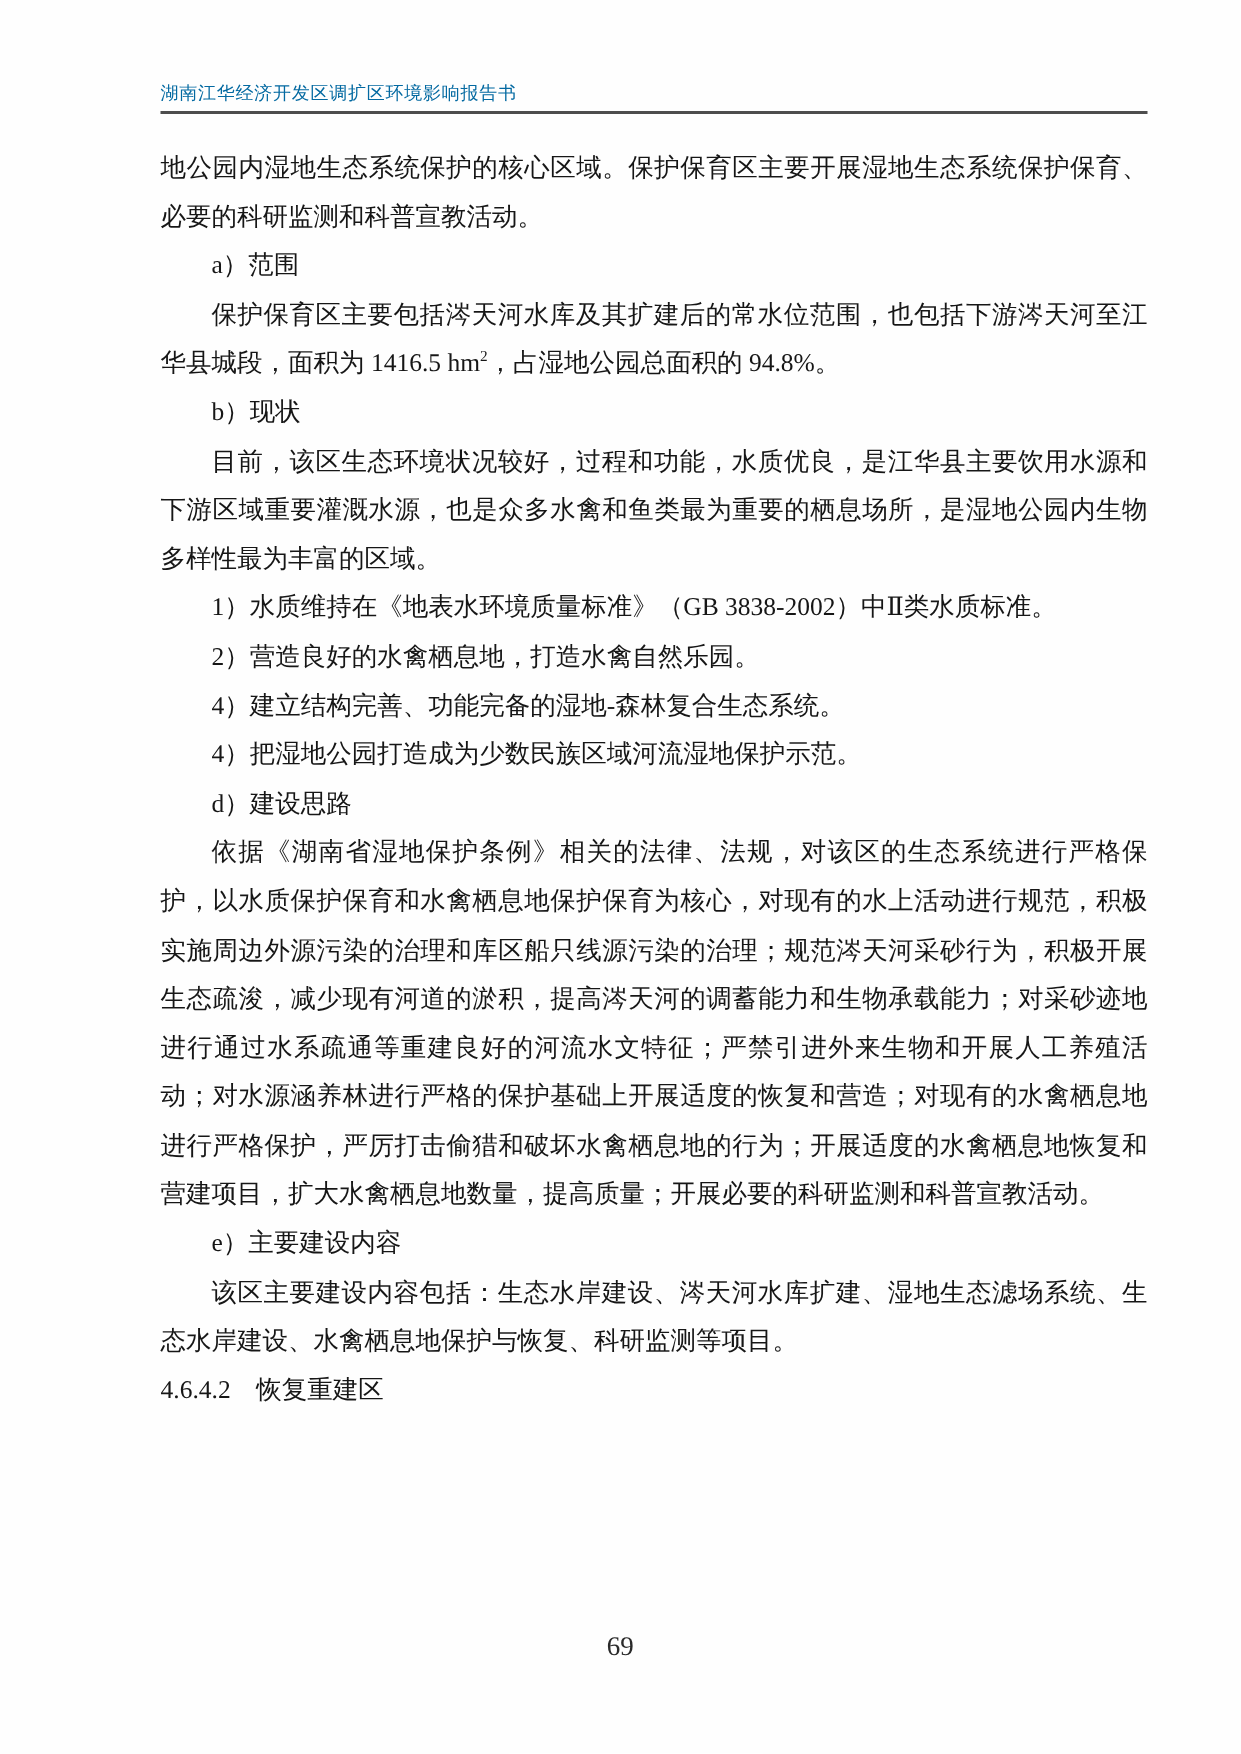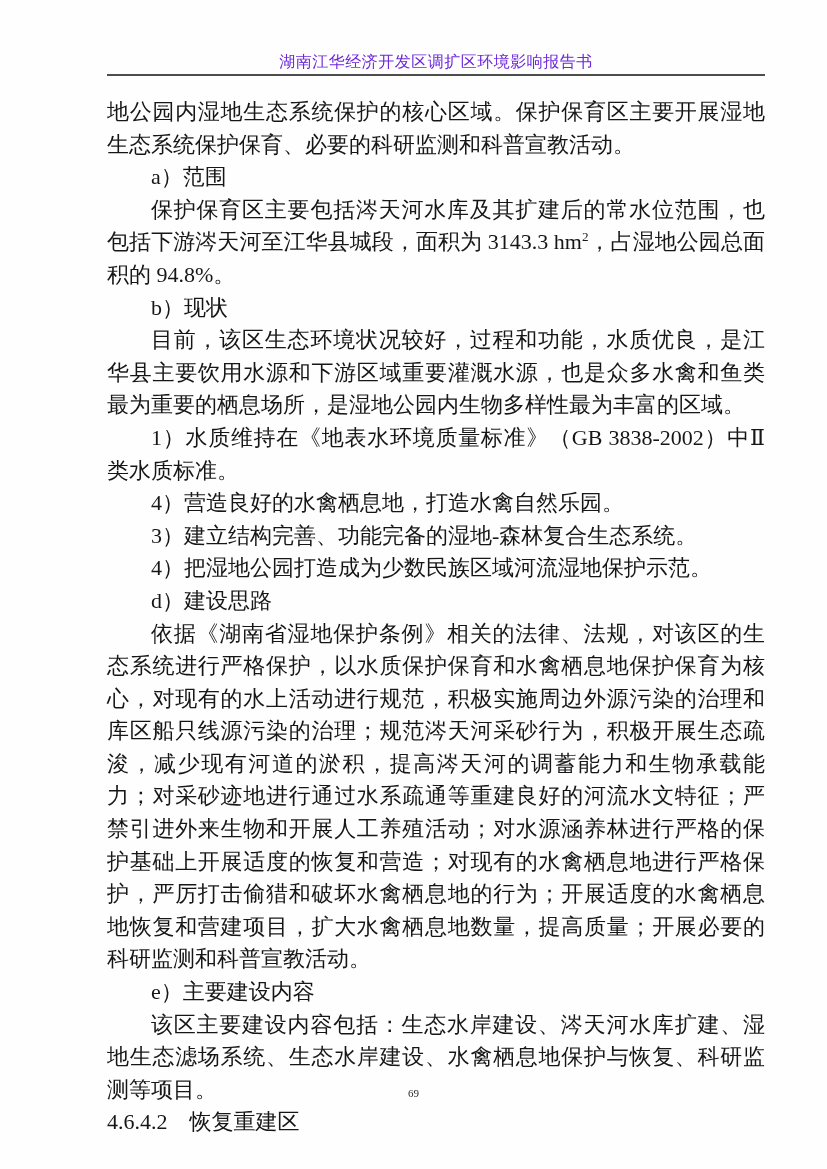--- a/index.html
+++ b/index.html
@@ -14,34 +14,34 @@
     background: #fefefe;
     overflow: hidden;
     font-family: "Liberation Serif", "DejaVu Serif", serif;
     color: #161616;
   }
   .header {
     position: absolute;
     left: 107px;
     width: 658px;
     top: 52px;
-    text-align: center;
-    font-size: 16px;
+    text-align: left;
+    font-size: 12px;
     line-height: 20px;
-    color: #6d28d9;
+    color: #0369a1;
     letter-spacing: 0.5px;
     border-bottom: 2px solid #4d4d4d;
     padding-bottom: 2px;
   }
   .doc-body {
     position: absolute;
     left: 107px;
     width: 658px;
     top: 96px;
-    font-size: 22px;
+    font-size: 17px;
     line-height: 32.6px;
     text-align: justify;
     text-justify: inter-ideograph;
   }
   .doc-body p {
     margin: 0;
     padding: 0;
   }
   .p-cont {
     text-indent: 0;
@@ -56,51 +56,51 @@
     font-size: 0.6em;
     line-height: 0;
     vertical-align: super;
   }
   .footer {
     position: absolute;
     left: 0;
     width: 827px;
     top: 1087px;
     text-align: center;
-    font-size: 11px;
+    font-size: 18px;
     color: #2a2a2a;
   }
 </style>
 </head>
 <body>
 
 <div class="page">
 
   <div class="header">
     <span>湖南江华经济开发区调扩区环境影响报告书</span>
   </div>
 
   <div class="doc-body">
 
     <p class="p-cont">地公园内湿地生态系统保护的核心区域。保护保育区主要开展湿地生态系统保护保育、必要的科研监测和科普宣教活动。</p>
 
     <p class="p-item">a）范围</p>
 
-    <p class="p-indent"><span>保护保育区主要包括涔天河水库及其扩建后的常水位范围，也包括下游涔天河至江华县城段，面积为 3143.3 hm</span><sup class="sq">2</sup><span>，占湿地公园总面积的 94.8%。</span></p>
+    <p class="p-indent"><span>保护保育区主要包括涔天河水库及其扩建后的常水位范围，也包括下游涔天河至江华县城段，面积为 1416.5 hm</span><sup class="sq">2</sup><span>，占湿地公园总面积的 94.8%。</span></p>
 
     <p class="p-item">b）现状</p>
 
     <p class="p-indent">目前，该区生态环境状况较好，过程和功能，水质优良，是江华县主要饮用水源和下游区域重要灌溉水源，也是众多水禽和鱼类最为重要的栖息场所，是湿地公园内生物多样性最为丰富的区域。</p>
 
 
     <p class="p-item">1）水质维持在《地表水环境质量标准》（GB 3838-2002）中Ⅱ类水质标准。</p>
 
-    <p class="p-item">4）营造良好的水禽栖息地，打造水禽自然乐园。</p>
+    <p class="p-item">2）营造良好的水禽栖息地，打造水禽自然乐园。</p>
 
-    <p class="p-item">3）建立结构完善、功能完备的湿地-森林复合生态系统。</p>
+    <p class="p-item">4）建立结构完善、功能完备的湿地-森林复合生态系统。</p>
 
     <p class="p-item">4）把湿地公园打造成为少数民族区域河流湿地保护示范。</p>
 
     <p class="p-item">d）建设思路</p>
 
     <p class="p-indent">依据《湖南省湿地保护条例》相关的法律、法规，对该区的生态系统进行严格保护，以水质保护保育和水禽栖息地保护保育为核心，对现有的水上活动进行规范，积极实施周边外源污染的治理和库区船只线源污染的治理；规范涔天河采砂行为，积极开展生态疏浚，减少现有河道的淤积，提高涔天河的调蓄能力和生物承载能力；对采砂迹地进行通过水系疏通等重建良好的河流水文特征；严禁引进外来生物和开展人工养殖活动；对水源涵养林进行严格的保护基础上开展适度的恢复和营造；对现有的水禽栖息地进行严格保护，严厉打击偷猎和破坏水禽栖息地的行为；开展适度的水禽栖息地恢复和营建项目，扩大水禽栖息地数量，提高质量；开展必要的科研监测和科普宣教活动。</p>
 
     <p class="p-item">e）主要建设内容</p>
 
     <p class="p-indent">该区主要建设内容包括：生态水岸建设、涔天河水库扩建、湿地生态滤场系统、生态水岸建设、水禽栖息地保护与恢复、科研监测等项目。</p>

